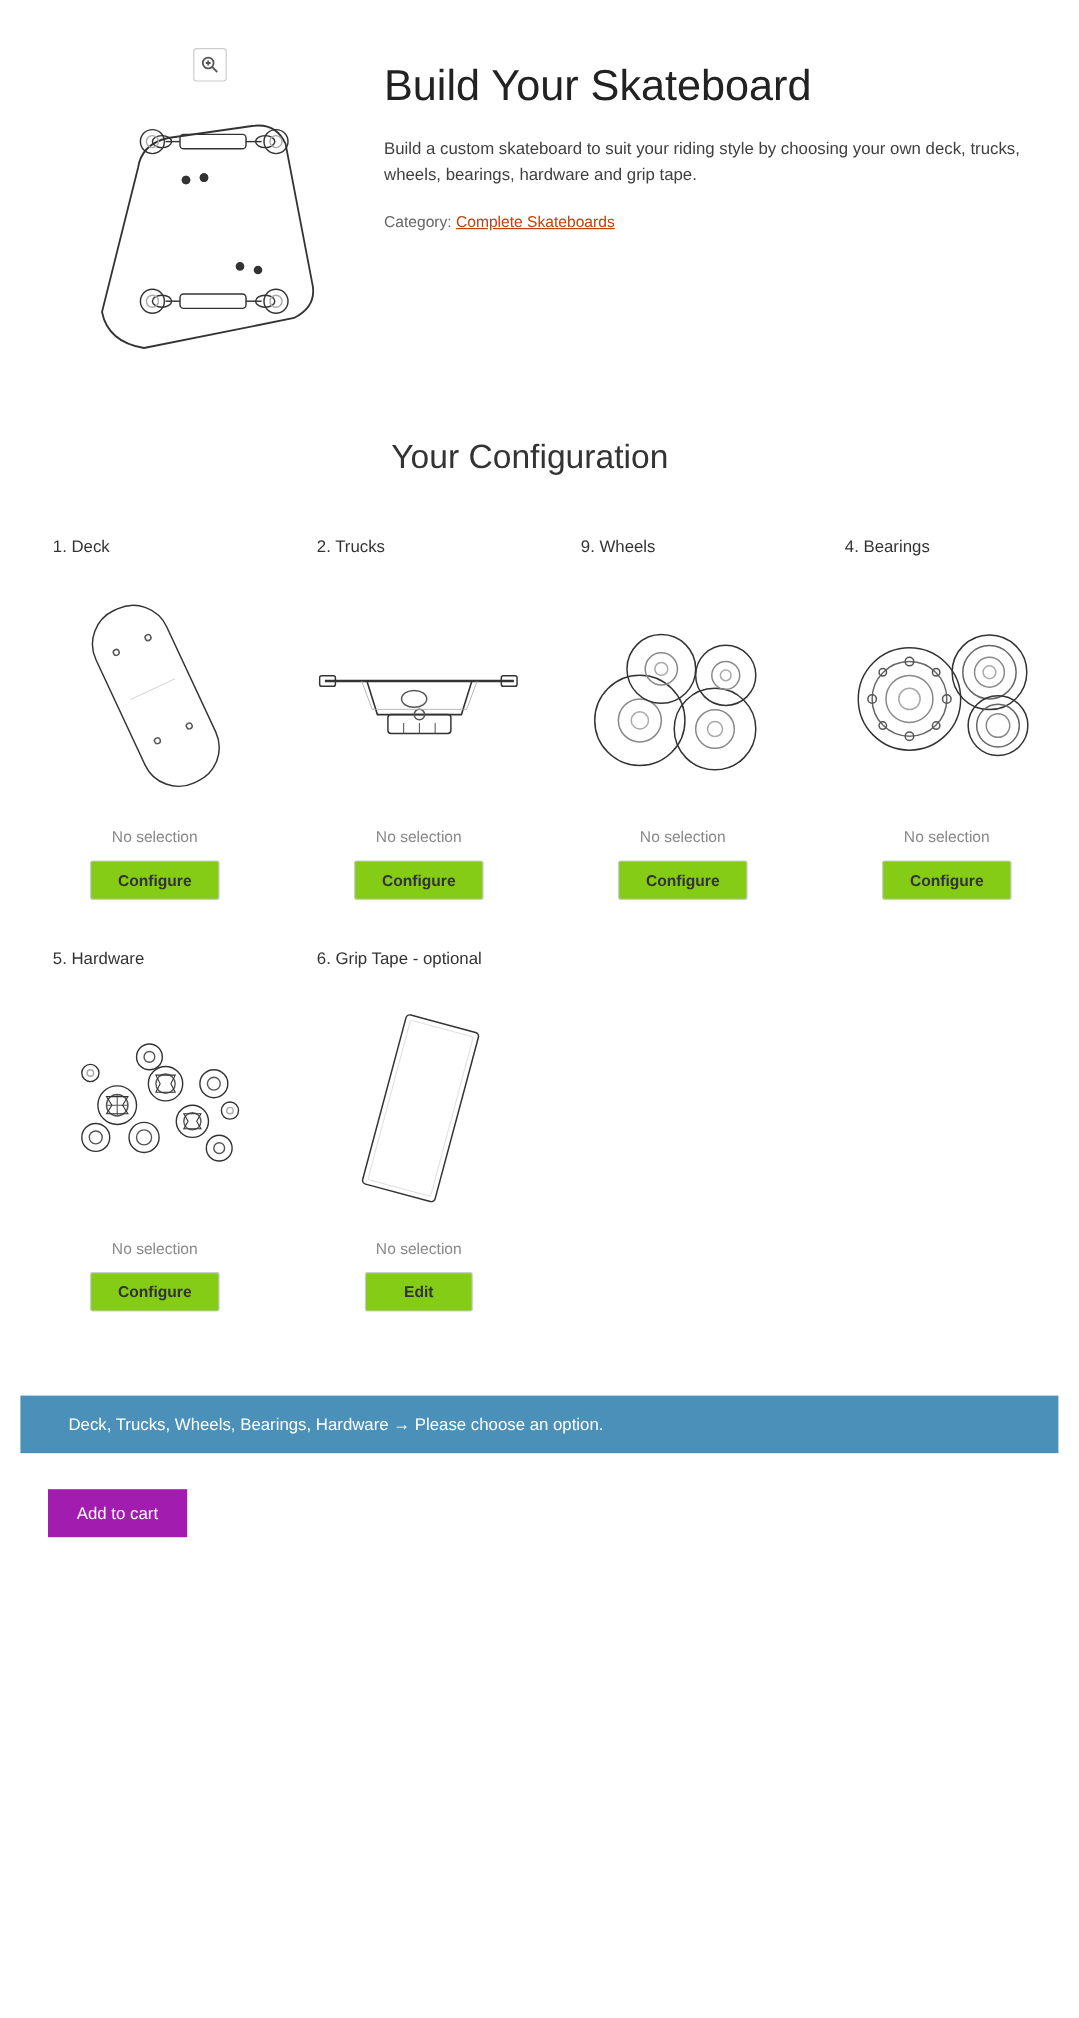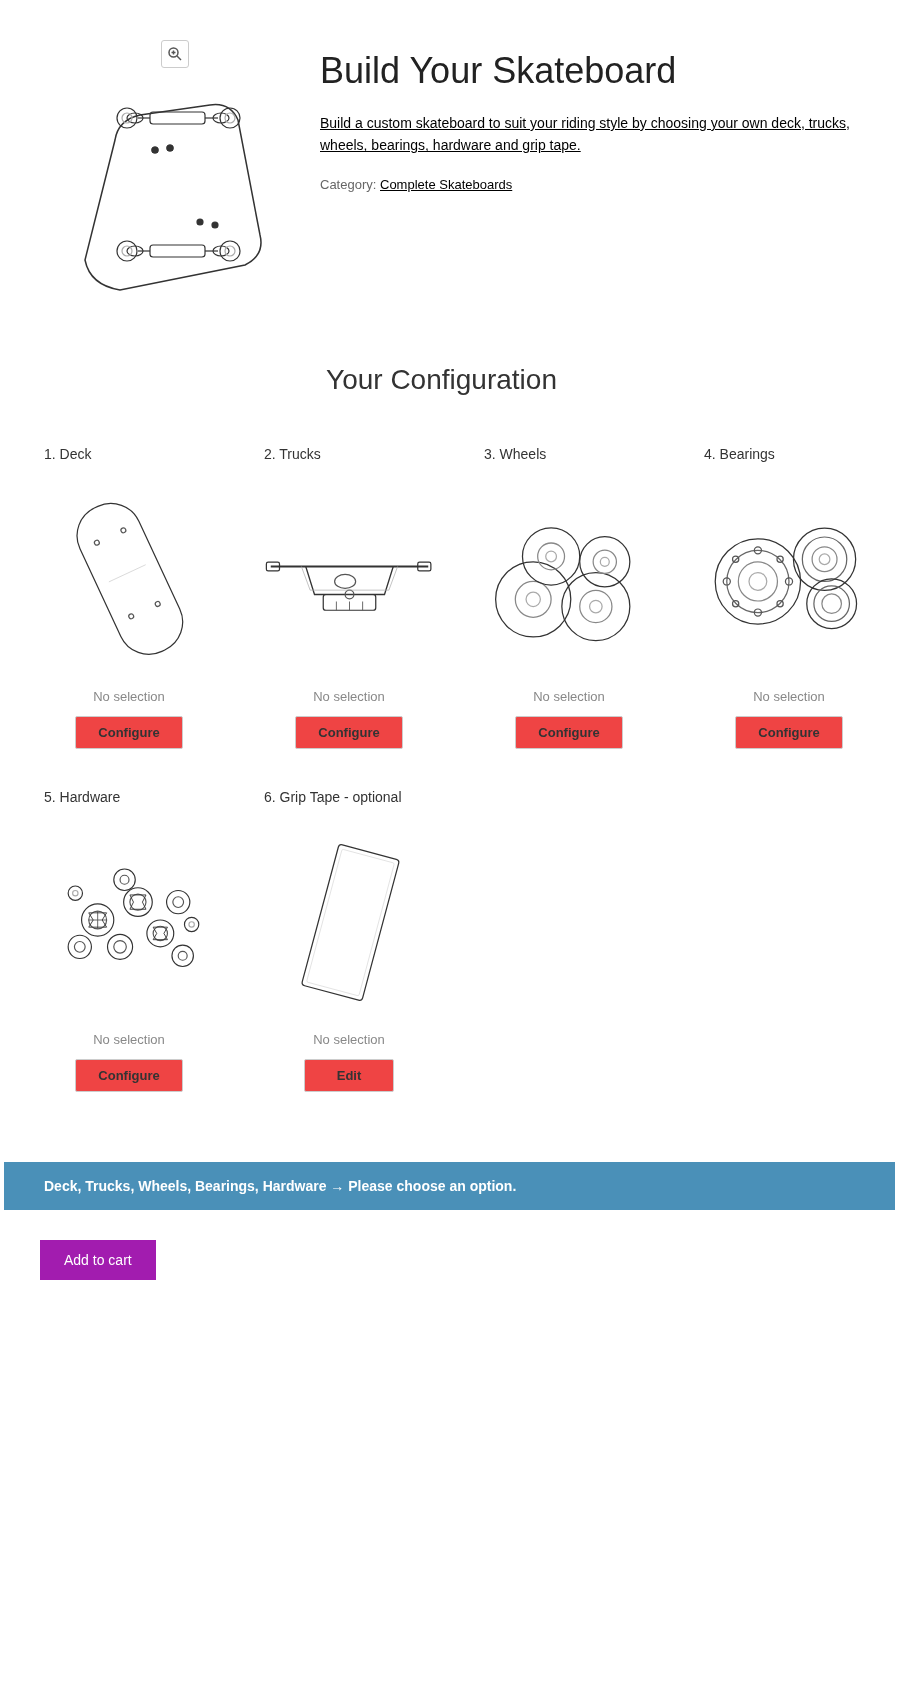--- a/index.html
+++ b/index.html
@@ -51,31 +51,30 @@
       padding-top: 10px;
     }
     .hero-text h1 {
       font-size: 36px;
       font-weight: 300;
       color: #222;
       margin-bottom: 20px;
     }
     .hero-description {
       font-size: 14px;
-      color: #000000;
+      color: #404040;
       line-height: 1.6;
       margin-bottom: 20px;
-      text-decoration: underline;
     }
     .hero-category {
       font-size: 13px;
       color: #666;
     }
     .hero-category a {
-      color: #000000;
+      color: #c2410c;
       text-decoration: underline;
     }
 
     
     .config-section {
       padding: 0 40px 40px 24px;
     }
     .config-title {
       text-align: center;
       font-size: 28px;
@@ -110,38 +109,37 @@
       align-items: center;
       justify-content: center;
     }
     .config-item-status {
       font-size: 13px;
       color: #888;
       margin: 12px 0;
     }
     .config-btn {
       border: 1px solid #ccc;
-      background: #ef4444;
+      background: #84cc16;
       padding: 8px 22px;
       font-size: 13px;
       font-weight: bold;
       cursor: pointer;
       color: #333;
       border-radius: 2px;
       min-width: 90px;
     }
 
     
     .notice-bar {
       background: #4a90b8;
       color: #fff;
       padding: 16px 40px;
       font-size: 14px;
-      margin: 20px 4px;
-      font-weight: bold;
+      margin: 20px 17px;
     }
 
     
     .add-to-cart-section {
       padding: 10px 40px 40px 40px;
     }
     .add-to-cart-btn {
       background: #a21caf;
       color: #fff;
       border: none;
@@ -267,21 +265,21 @@
           <line x1="115" y1="108" x2="115" y2="118" stroke="#555" stroke-width="1"></line>
 
           <path d="M45,68 L55,95 L145,95 L155,68" stroke="#aaa" fill="none" stroke-width="0.8"></path>
         </svg>
       </div>
       <div class="config-item-status">No selection</div>
       <button class="config-btn">Configure</button>
     </div>
 
     <div class="config-item">
-      <div class="config-item-label">3. Wheels</div>
+      <div class="config-item-label">9. Wheels</div>
       <div class="config-item-image">
         <svg viewBox="0 0 190 170" width="170" height="160" fill="none" stroke="#333" stroke-width="1.4" class="part-svg">
 
           <ellipse cx="55" cy="110" rx="42" ry="42" stroke="#333" fill="none"></ellipse>
           <ellipse cx="55" cy="110" rx="20" ry="20" stroke="#888" fill="none"></ellipse>
           <ellipse cx="55" cy="110" rx="8" ry="8" stroke="#aaa" fill="none"></ellipse>
 
           <ellipse cx="125" cy="118" rx="38" ry="38" stroke="#333" fill="none"></ellipse>
           <ellipse cx="125" cy="118" rx="18" ry="18" stroke="#888" fill="none"></ellipse>
           <ellipse cx="125" cy="118" rx="7" ry="7" stroke="#aaa" fill="none"></ellipse>

